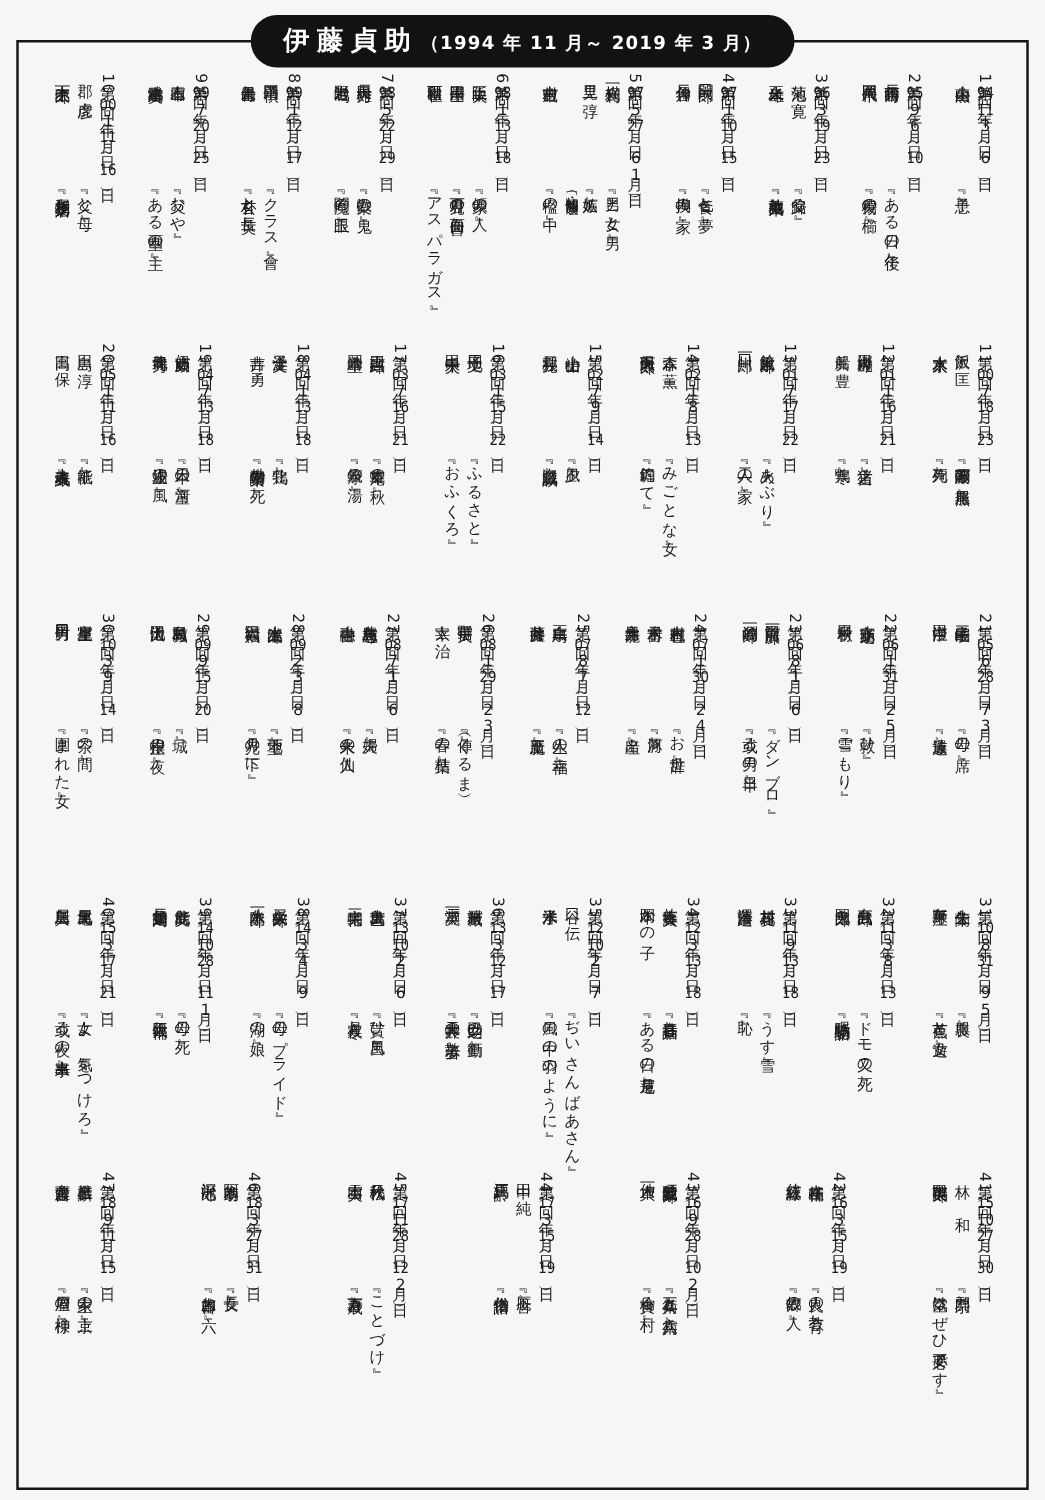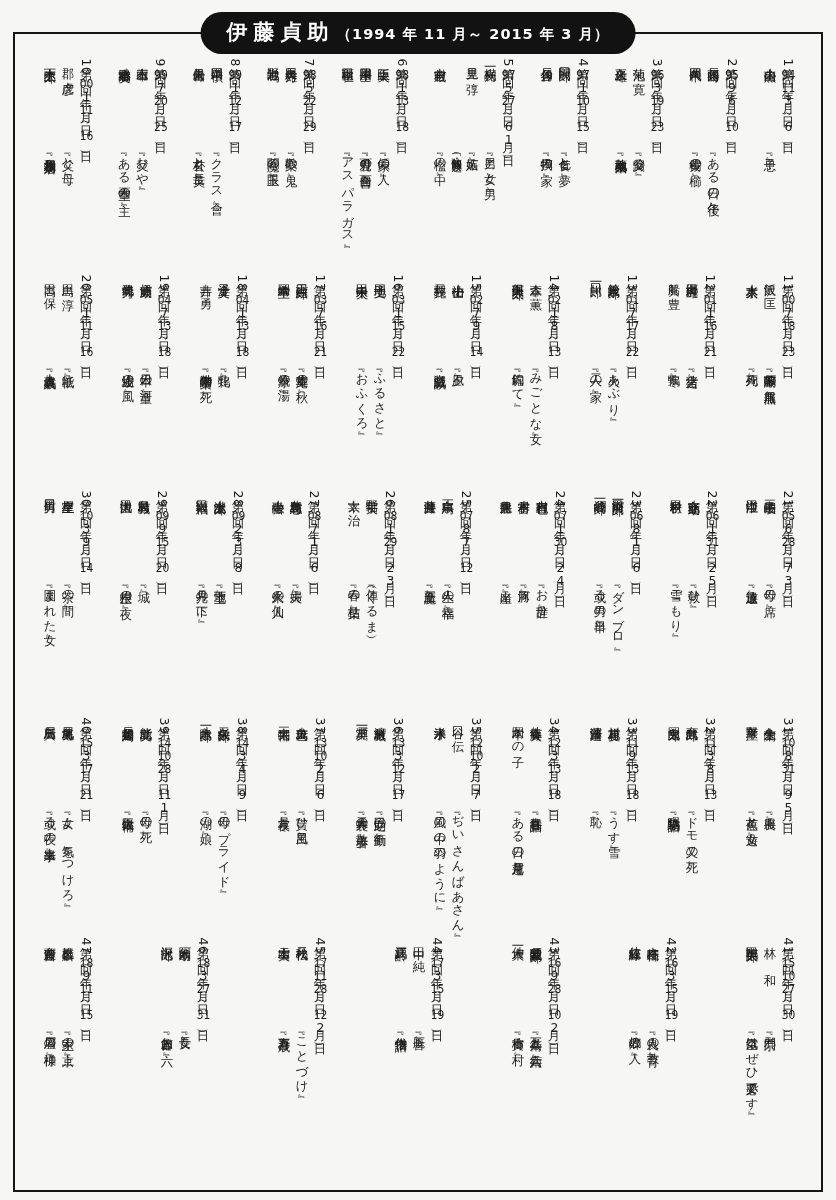--- a/index.html
+++ b/index.html
@@ -37,21 +37,21 @@
   .name-slot{display:inline-block;inline-size:90px;}
   .note{font-size:10.5px;line-height:13px;}
   .tcy{text-combine-upright:all;letter-spacing:0;}
 </style>
 </head>
 <body>
 
 <div class="frame">
   <div class="pill">
     <span class="t">伊藤貞助</span>
-      <span class="r">（1994 年 11 月～ 2015 年 3 月）</span>
+      <span class="r">（1994 年 11 月～ 2019 年 3 月）</span>
   </div>
   <div class="content">
       <div class="band">
         <div class="entry">
           <div class="col head">第1回（<span class="tcy">94</span>年<span class="tcy">11</span>月<span class="tcy">3</span>日～<span class="tcy">6</span>日）</div>
           <div class="col"><span class="name-slot">小山内薫</span><span>『息子』</span></div>
         </div>
         <div class="entry">
           <div class="col head">第2回（<span class="tcy">95</span>年<span class="tcy">9</span>月<span class="tcy">6</span>日～<span class="tcy">10</span>日）</div>
           <div class="col"><span class="name-slot">長谷川時雨</span><span>『ある日の午後』</span></div>

